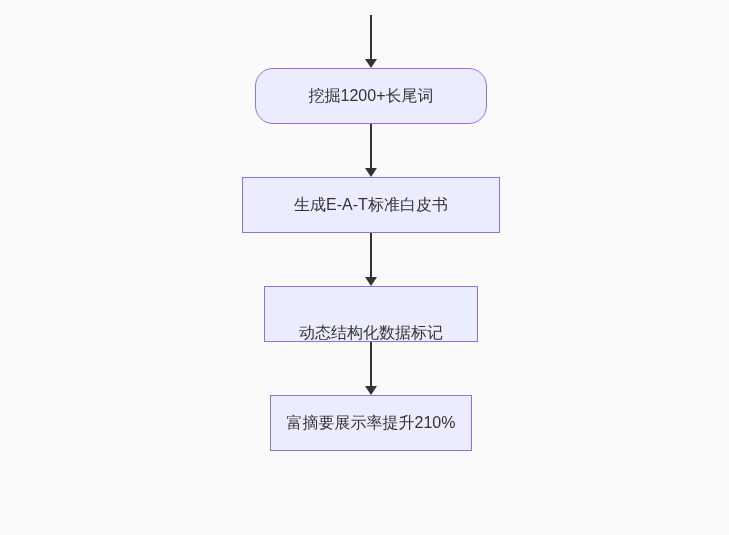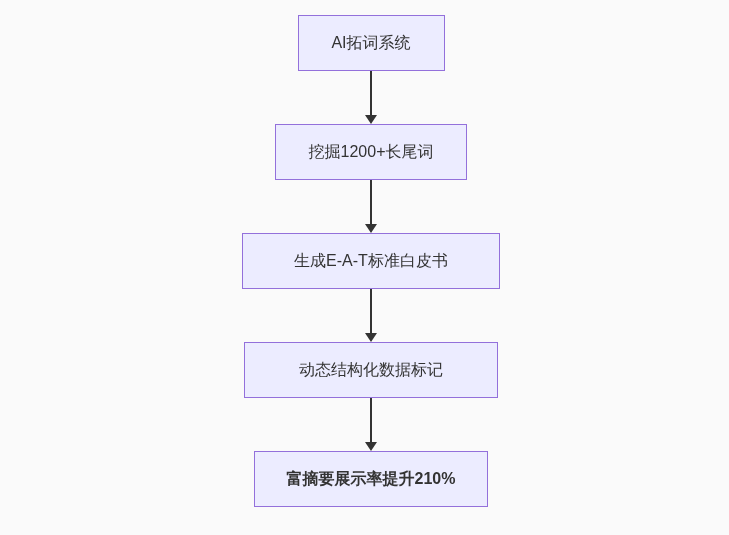--- a/index.html
+++ b/index.html
@@ -39,24 +39,24 @@
     justify-content: center;
     flex-shrink: 0;
   }
   .node-label {
     font-size: 16px;
     color: var(--text-color);
     white-space: nowrap;
     line-height: 1;
   }
   .node-1 { width: 147px; }
-  .node-2 { width: 192px; }
+  .node-2 { width: 232px; border-radius: 18px; }
   .node-3 { width: 258px; }
-  .node-4 { width: 254px; }
-  .node-5 { width: 234px; font-weight: bold; }
+  .node-4 { width: 214px; align-items: flex-end; }
+  .node-5 { width: 202px; }
   .edge {
     height: 53px;
     width: 14px;
     display: flex;
     flex-direction: column;
     align-items: center;
     flex-shrink: 0;
   }
   .edge-line {
     width: 2px;
@@ -69,23 +69,20 @@
     border-left: 6px solid transparent;
     border-right: 6px solid transparent;
     border-top: 9px solid var(--arrow-color);
   }
 </style>
 </head>
 <body style="background: rgb(250, 250, 250);">
 
 <div class="canvas">
 
-  <div class="node node-1">
-    <span class="node-label">AI拓词系统</span>
-  </div>
 
   <div class="edge">
     <div class="edge-line"></div>
     <div class="edge-head"></div>
   </div>
 
   <div class="node node-2">
     <span class="node-label">挖掘1200+长尾词</span>
   </div>
 

